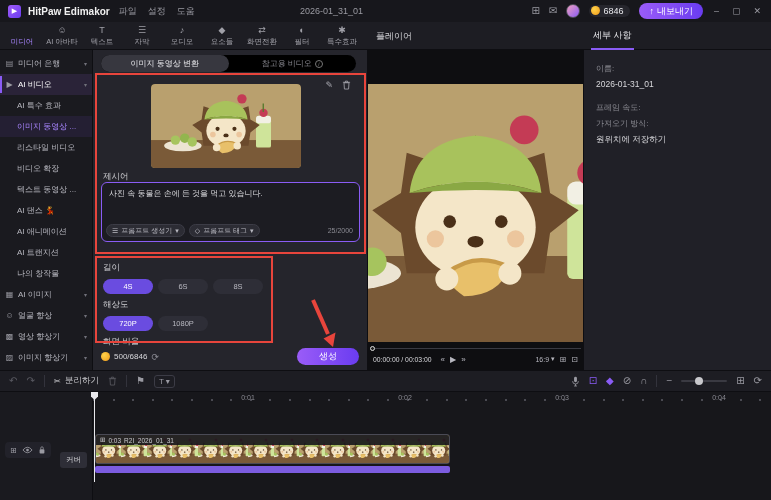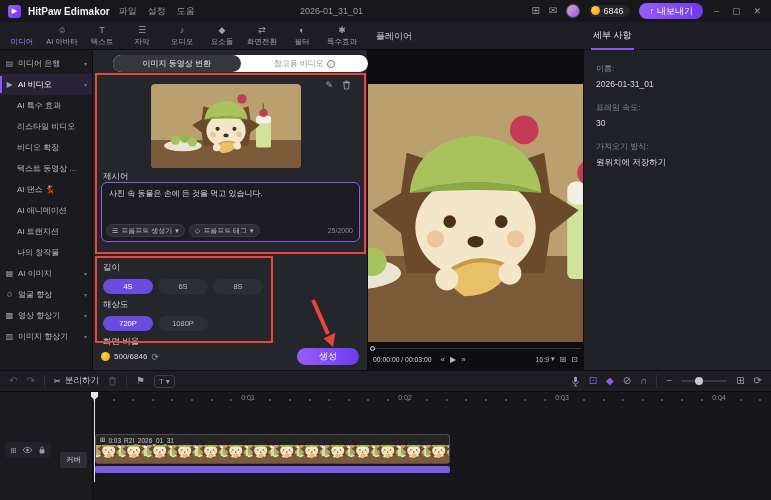--- a/index.html
+++ b/index.html
@@ -44,21 +44,21 @@
   .side-item { height:21px; display:flex; align-items:center; gap:4px; padding:0 5px; font-size:8px; color:#b8b8c0; position:relative; white-space:nowrap; overflow:hidden; }
   .side-item .gi { font-size:8px; color:#9a9aa2; width:9px; text-align:center; flex:none; }
   .side-item .chev { margin-left:auto; font-size:6px; color:#70707a; }
   .side-item.group-active { background:#2a2338; color:#fff; }
   .side-item.group-active::before { content:""; position:absolute; left:0; top:2px; bottom:2px; width:2px; background:#8a5cf5; }
   .side-sub { padding-left:17px; }
   .side-sub.selected { color:#a885ff; background:#241f33; }
 
   
   #aipanel { position:absolute; left:93px; top:50px; width:275px; height:320px; background:#25252c; border-right:1px solid #0e0e12; }
-  .seg { position:absolute; left:20px; top:5px; width:255px; height:17px; background:#ffffff; border-radius:9px; display:flex; }
+  .seg { position:absolute; left:8px; top:5px; width:255px; height:17px; background:#000000; border-radius:9px; display:flex; }
   .seg-tab { flex:1; display:flex; align-items:center; justify-content:center; gap:3px; font-size:8px; color:#8a8a92; border-radius:9px; white-space:nowrap; }
   .seg-tab.active { background:#37373f; color:#e8e8ec; }
   .info-ic { width:8px; height:8px; border:1px solid #777; border-radius:50%; font-size:5.5px; display:flex; align-items:center; justify-content:center; color:#777; font-style:italic; }
   .redbox { position:absolute; border:2px solid #e8453c; pointer-events:none; }
   #redbox1 { left:2px; top:23px; width:271px; height:181px; }
   #redbox2 { left:2px; top:206px; width:178px; height:87px; }
   .edit-ics { position:absolute; right:16px; top:30px; display:flex; gap:9px; color:#a8a8b0; font-size:9px; align-items:center; }
   .preview { position:absolute; left:58px; top:34px; width:150px; height:84px; border-radius:4px; overflow:hidden; background:#000; }
   .preview svg, .video svg { width:100%; height:100%; display:block; }
   .prompt-label { position:absolute; left:10px; top:121px; font-size:8.5px; color:#d0d0d4; }
@@ -242,20 +242,23 @@
       <span class="chev">▾</span>
     </div>
     <div class="side-item group-active">
       <span class="gi">▶</span>
       <span>AI 비디오</span>
       <span class="chev">▾</span>
     </div>
     <div class="side-item side-sub">
       <span>AI 특수 효과</span>
     </div>
+    <div class="side-item side-sub selected">
+      <span>이미지 동영상 ...</span>
+    </div>
     <div class="side-item side-sub">
       <span>리스타일 비디오</span>
     </div>
     <div class="side-item side-sub">
       <span>비디오 확장</span>
     </div>
     <div class="side-item side-sub">
       <span>텍스트 동영상 ...</span>
     </div>
     <div class="side-item side-sub">
@@ -390,21 +393,20 @@
         <span>⊞</span>
         <span>⊡</span>
       </span>
     </div>
   </div>
 
   <div id="details">
     <div class="dlabel">이름:</div>
     <div class="dvalue">2026-01-31_01</div>
     <div class="dlabel">프레임 속도:</div>
-    <div class="dvalue">30</div>
     <div class="dlabel">가져오기 방식:</div>
     <div class="dvalue">원위치에 저장하기</div>
   </div>
 
   <div id="ttools">
     <span class="tt-ic dim">↶</span>
     <span class="tt-ic dim">↷</span>
     <span class="tt-div"></span>
     <span class="tt-split">
       <span>✂</span>

